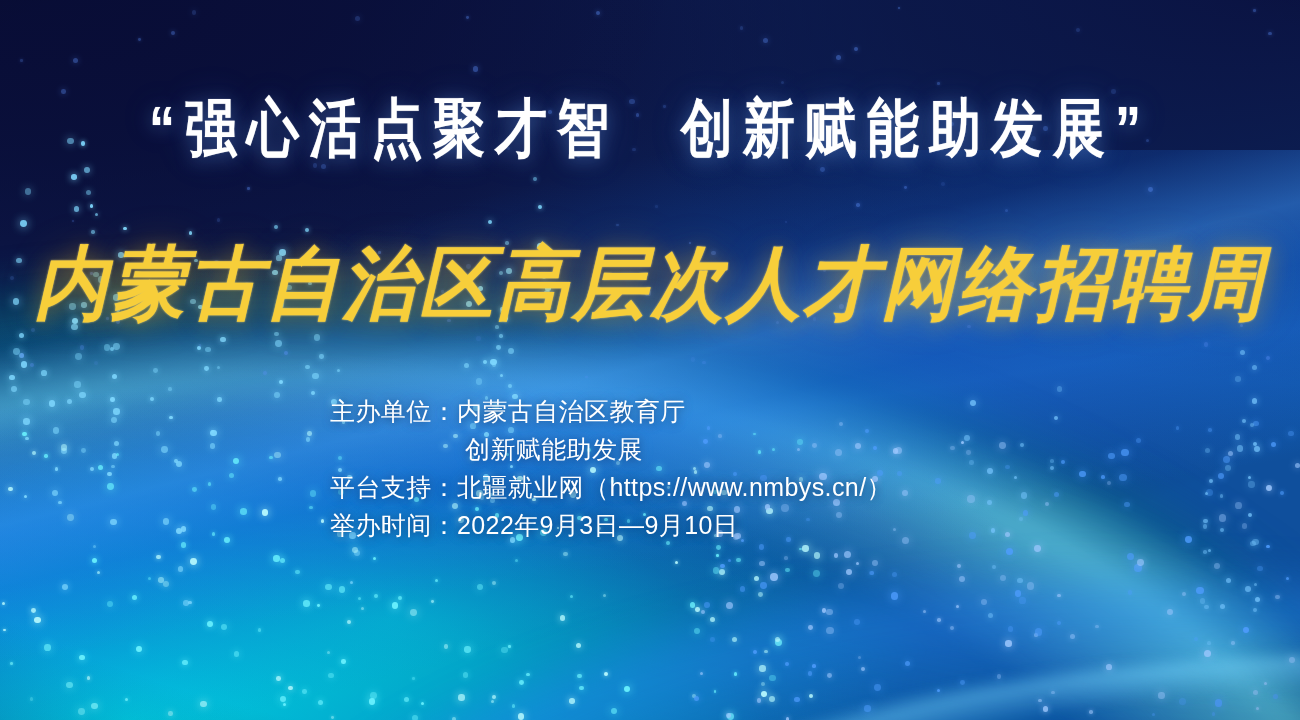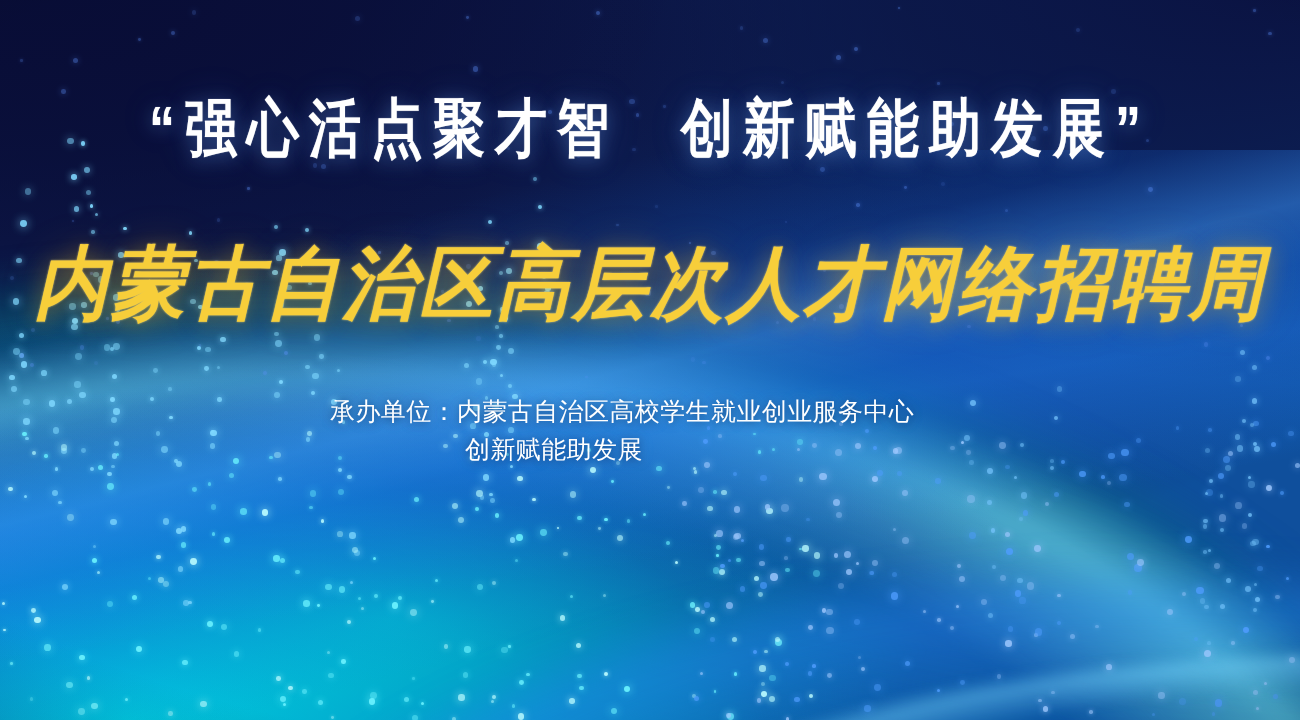--- a/index.html
+++ b/index.html
@@ -842,18 +842,20 @@
     </div>
   <div class="bg-layer bg-vignette"></div>
 
   <div class="content">
 
     <div class="slogan">“强心活点聚才智　创新赋能助发展”</div>
 
     <div class="main-title">内蒙古自治区高层次人才网络招聘周</div>
 
     <div class="info">
-      <div class="info-line">承办单位：内蒙古自治区高校学生就业创业服务中心</div>
+      <div class="info-line">主办单位：内蒙古自治区教育厅</div>
       <div class="info-line indented">创新赋能助发展</div>
+      <div class="info-line">平台支持：北疆就业网（https://www.nmbys.cn/）</div>
+      <div class="info-line">举办时间：2022年9月3日—9月10日</div>
     </div>
 
   </div>
 </div>
 
 </body></html>

